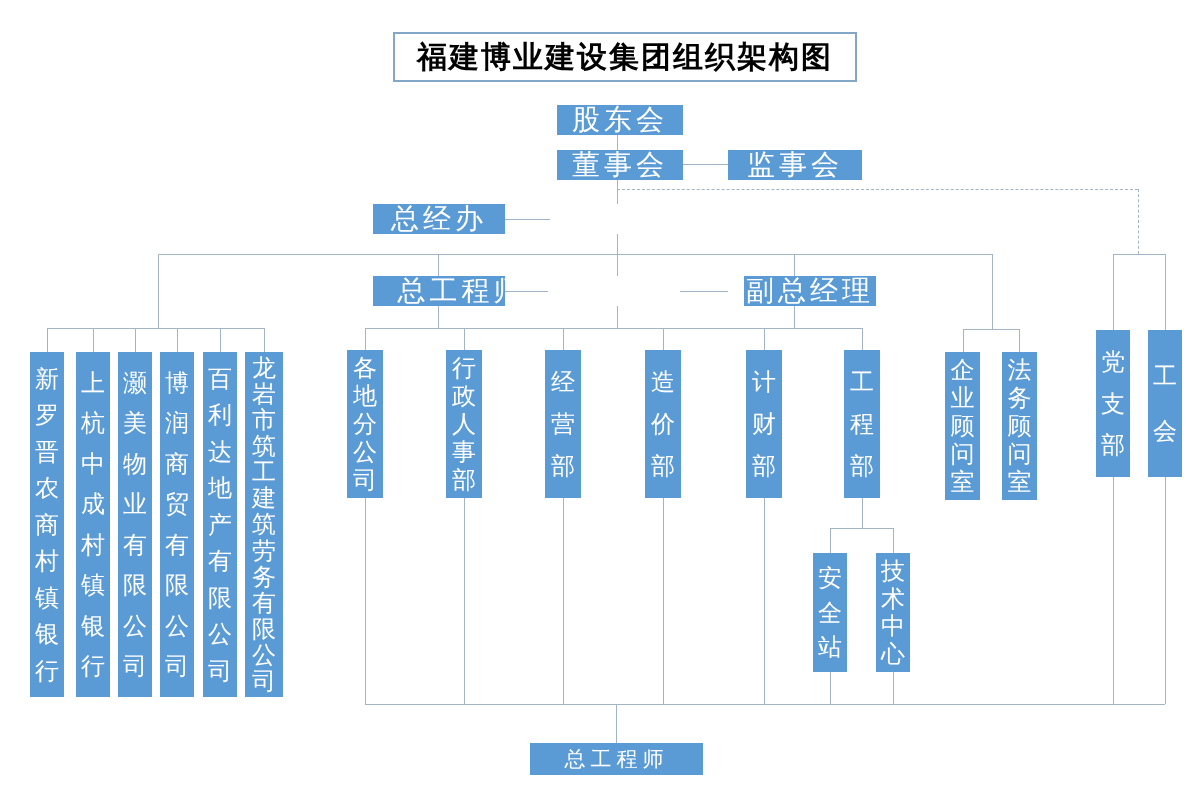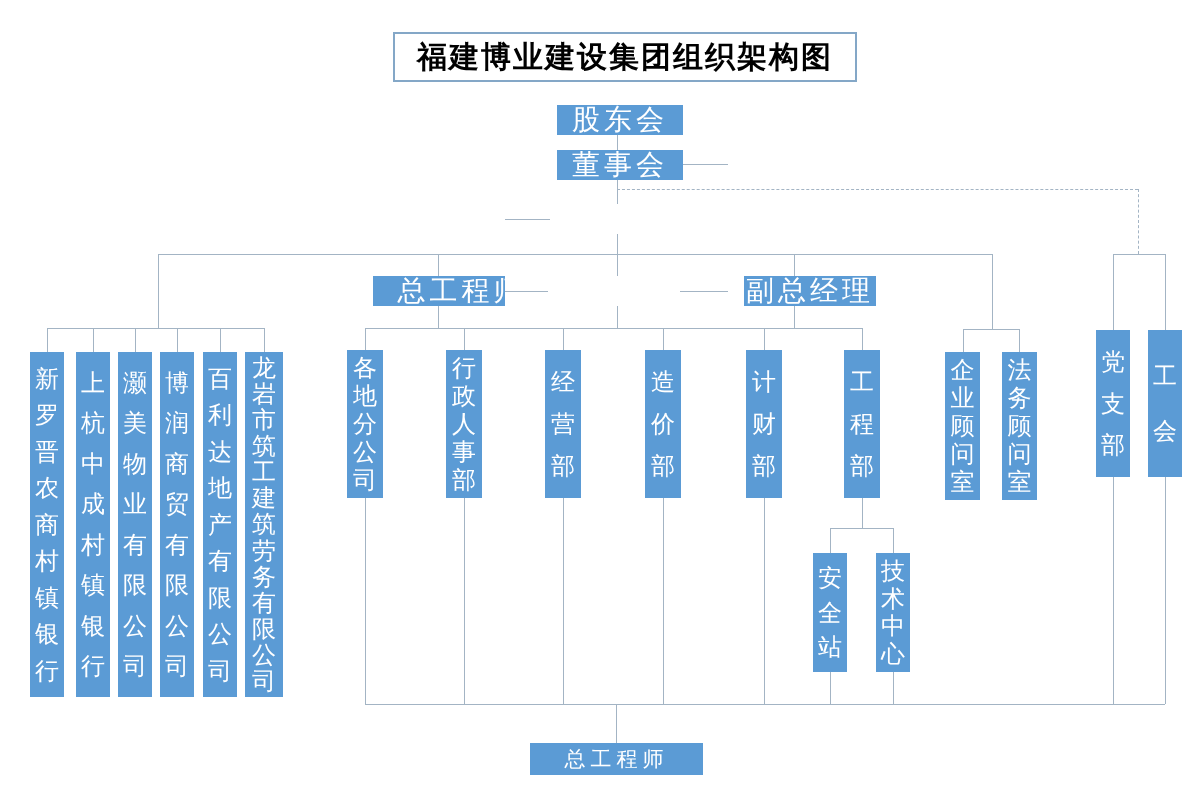--- a/index.html
+++ b/index.html
@@ -23,20 +23,22 @@
   .dashv{position:absolute;width:0;border-left:1px dashed var(--line,#a3b4c4);background:none;}
 </style>
 </head>
 <body>
 
 <div class="canvas" style="--bg: #ffffff; --box-fill: #5b9bd5; --box-text: #ffffff; --line: #a3b4c4; --title-text: #000000; --title-border: #84a7c7;">
   <div class="title">福建博业建设集团组织架构图</div>
 
   <div class="box hbox" style="left:557px;top:105px;width:126px;height:30px;">股东会</div>
   <div class="box hbox" style="left:557px;top:150px;width:126px;height:30px;">董事会</div>
+  <div class="box hbox" style="left:728px;top:150px;width:134px;height:30px;">监事会</div>
+  <div class="box hbox" style="left:373px;top:204px;width:132px;height:30px;">总经办</div>
   <div class="box hbox" style="left:373px;top:276px;width:132px;height:30px;padding-left:45px;">总工程师</div>
   <div class="box hbox" style="left:728px;top:276px;width:132px;height:30px;margin-left:16px;">副总经理</div>
 
   <div class="box vbox" style="left:30px;top:352px;width:34px;height:345px;">
       <span>新</span>
       <span>罗</span>
       <span>晋</span>
       <span>农</span>
       <span>商</span>
       <span>村</span>

